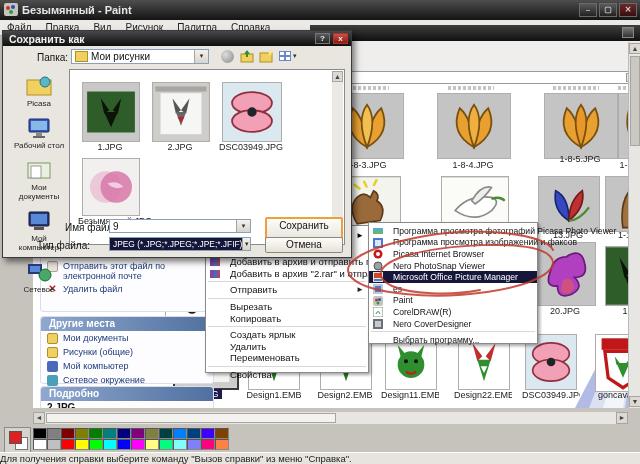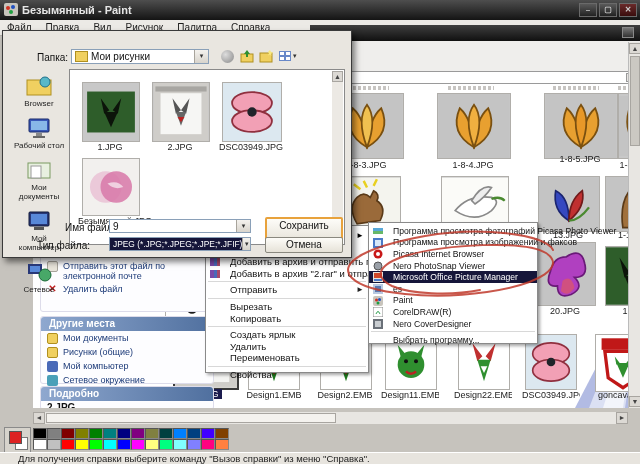--- a/index.html
+++ b/index.html
@@ -70,21 +70,21 @@
   .sideitem .bigicon{width:26px;height:22px;margin:0 auto 2px;}
   .xp-btn{background:linear-gradient(#fdfcf8,#e6e2d8);border:1px solid #8a887f;border-radius:2px;
     font-size:10px;color:#111;text-align:center;box-sizing:border-box;}
   .xp-btn.default{border:2px solid #e8a23c;}
   .filelabel{font-size:9px;color:#222;text-align:center;}
 
   
   .swatch{width:14px;height:11px;border:1px solid #888;border-top-color:#555;border-left-color:#555;
     box-sizing:border-box;}
   .statusbar{left:0;top:452px;width:640px;height:12px;background:#e7e4de;border-top:1px solid #fff;
-    font-size:9.5px;color:#222;line-height:12px;padding-left:18px;box-sizing:border-box;}
+    font-size:9.5px;color:#222;line-height:12px;padding-left:0;box-sizing:border-box;}
 </style>
 </head>
 <body>
 
 <div id="screen" class="nosel">
 
   <div class="abs paint-titlebar">
     <span class="abs" style="left:4px;top:3px;width:14px;height:13px;">
       <svg viewBox="0 0 14 13">
           <rect width="14" height="13" rx="2" fill="#c8c4bc"></rect>
@@ -465,20 +465,27 @@
           </svg></span>
       <span>Nero CoverDesigner</span>
       </div>
     <div class="msep"></div>
     <div class="mi" style="font-size:8.6px;">
         <span>Выбрать программу...</span>
       </div>
   </div>
 
   <div class="abs dlg">
+    <div class="abs dlg-titlebar">
+      <span>Сохранить как</span>
+      <span style="margin-left:auto;display:flex;">
+        <span class="dlg-btn">?</span>
+        <span class="dlg-btn close">x</span>
+      </span>
+    </div>
 
     <span class="abs" style="left:34px;top:21px;font-size:10px;color:#111;">Папка:</span>
     <div class="abs combo" style="left:68px;top:18px;width:138px;height:15px;">
       <span style="width:11px;height:9px;background:#f0d060;border:1px solid #b09020;margin-right:3px;"></span>
       <span>Мои рисунки</span>
       <span class="drop">▾</span>
     </div>
     <span class="abs" style="left:218px;top:19px;width:13px;height:13px;border-radius:50%;background:radial-gradient(circle at 35% 35%, #ddd, #888);"></span>
     <span class="abs" style="left:237px;top:18px;width:14px;height:14px;">
       <svg viewBox="0 0 14 14">
@@ -502,21 +509,21 @@
         </svg>
       <span style="font-size:7px;margin-left:1px;color:#333;">▾</span>
     </span>
 
     <div class="abs" style="left:6px;top:40px;width:60px;height:182px;display:flex;flex-direction:column;gap:9px;align-items:center;padding-top:4px;">
       <div class="sideitem">
         <div class="bigicon"><svg viewBox="0 0 26 22">
               <rect x="1" y="5" width="24" height="15" fill="#f0d060" stroke="#b09020"></rect>
               <circle cx="19" cy="7" r="5" fill="#58b8c8" stroke="#20708a"></circle>
             </svg></div>
-        <div>Browser</div>
+        <div>Picasa</div>
         </div>
       <div class="sideitem">
         <div class="bigicon"><svg viewBox="0 0 26 22">
               <rect x="3" y="2" width="20" height="13" rx="1" fill="#3858b8" stroke="#182868"></rect>
               <rect x="5" y="4" width="16" height="9" fill="#88b8e8"></rect>
               <rect x="10" y="16" width="6" height="3" fill="#888"></rect>
               <rect x="7" y="19" width="12" height="2" fill="#666"></rect>
             </svg></div>
         <div>Рабочий стол</div>
         </div>

